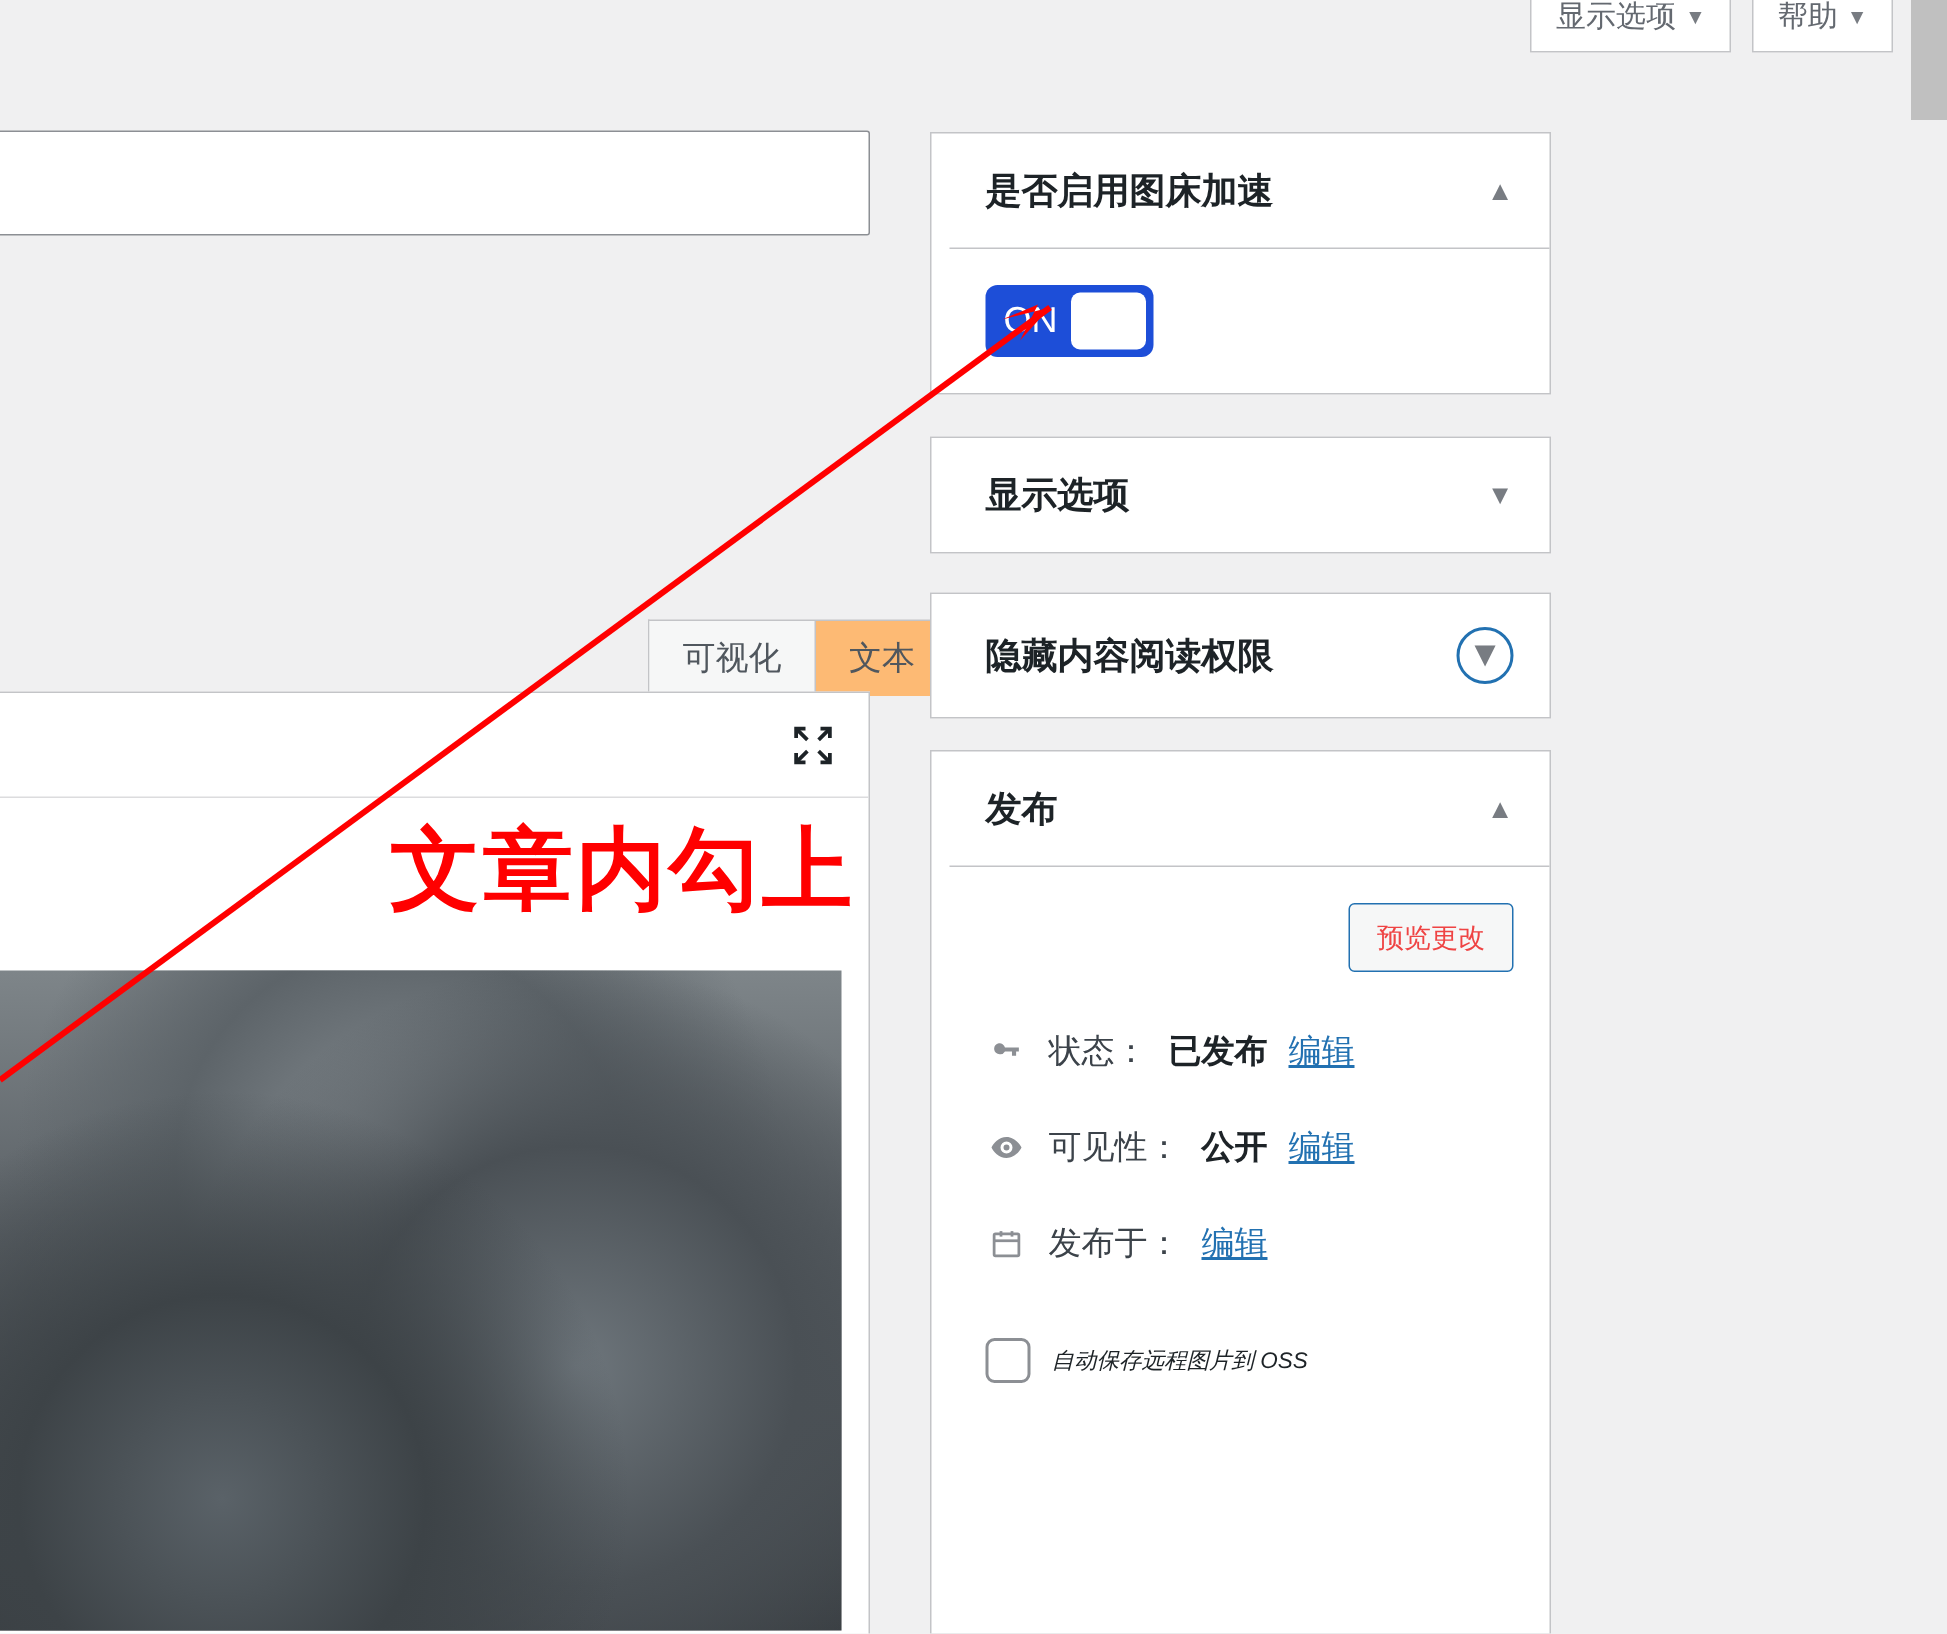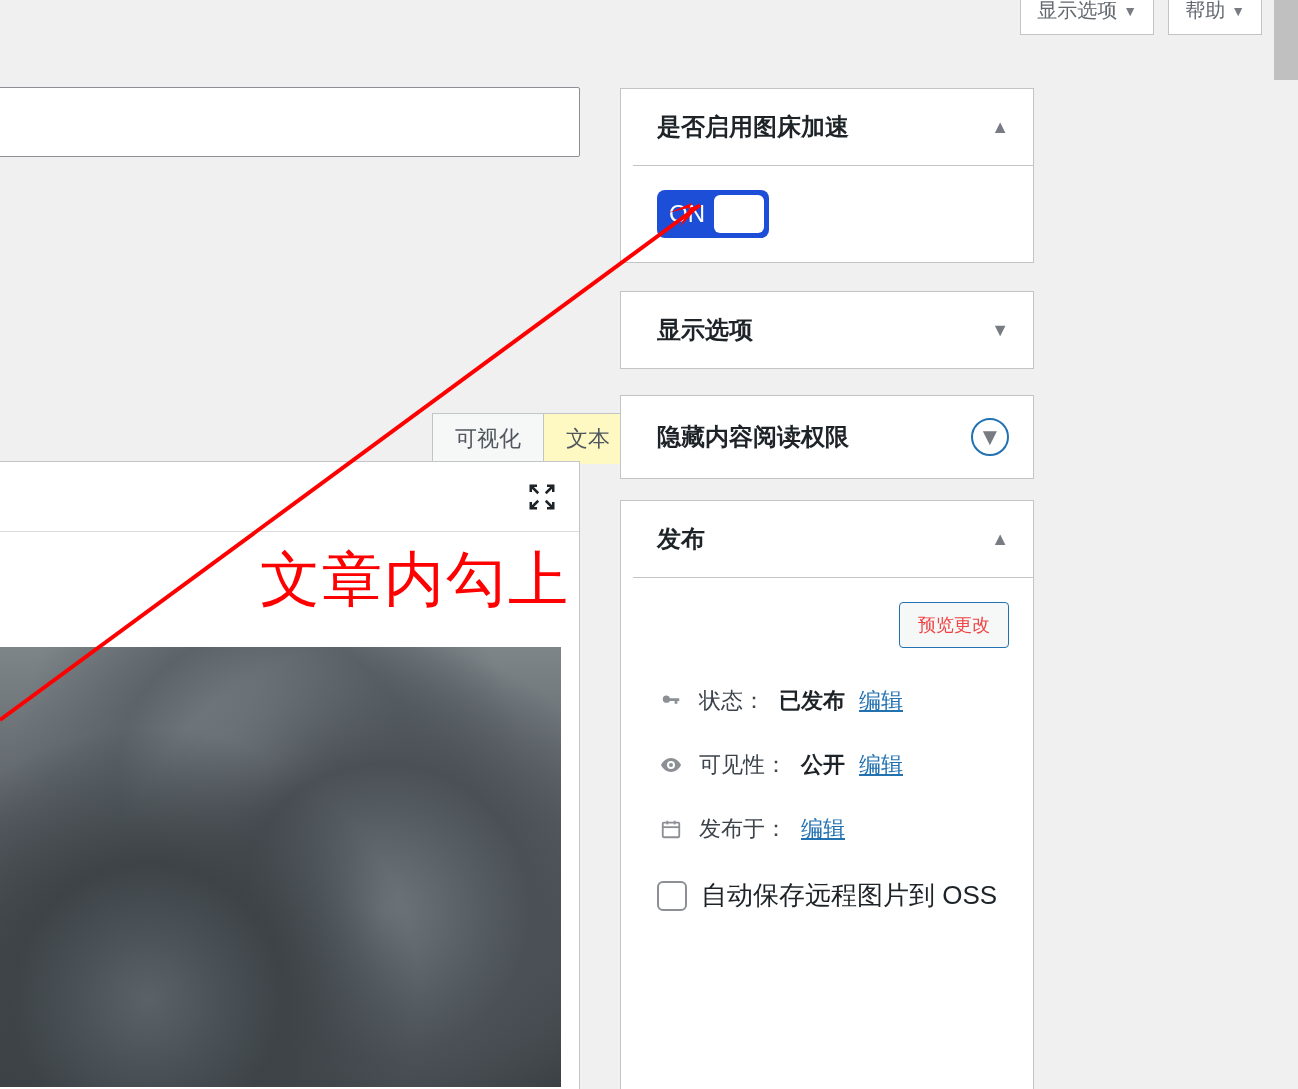--- a/index.html
+++ b/index.html
@@ -56,21 +56,21 @@
     margin-left:47px;
   }
   .editor-tab {
     padding:10px 22px;
     font-size:22px;
     color:#50575e;
     background:#f6f7f7;
     border-right:1px solid #c3c4c7;
   }
   .editor-tab:last-child{border-right:none;}
-  .editor-tab.active { background:#fef9c3;font-family:Liberation Serif, serif; }
+  .editor-tab.active { background:#fdba74;font-family:Liberation Serif, serif; }
   .editor-body {
     position:absolute;
     left:-30px;
     top:461px;
     width:610px;
     height:640px;
     background:#fff;
     border:1px solid #c3c4c7;
   }
   .editor-toolbar {
@@ -175,37 +175,38 @@
   .pub-row:first-of-type{margin-top:84px;}
   .pub-row .ico { width:28px; color:#8c8f94; display:flex; justify-content:center;}
   .pub-row .label{ color:#3c434a;}
   .pub-row .val { font-weight:700; color:#1d2327;}
   .pub-row .val-thin { color:#1d2327;}
   .pub-row a { color:#2271b1; text-decoration:underline;}
   .pub-check {
     display:flex;
     align-items:center;
     gap:14px;
-    margin-top:34px;
-    font-size:26px;
+    margin-top:48px;
+    font-size:15px;
     color:#1d2327;
+    font-style:italic;
   }
   .pub-check .box {
     width:30px;height:30px;
     border:2px solid #8c8f94;
     border-radius:6px;
   }
   
   .anno-text {
     position:absolute;
     left:260px;
     top:540px;
     font-size:60px;
     color:#ff0000;
-    font-weight:400;
+    font-weight:700;
     letter-spacing:2px;
   }
   .anno-line {
     position:absolute;
     left:-10px;
     top:165px;
     width:760px;
     height:560px;
     pointer-events:none;
   }

